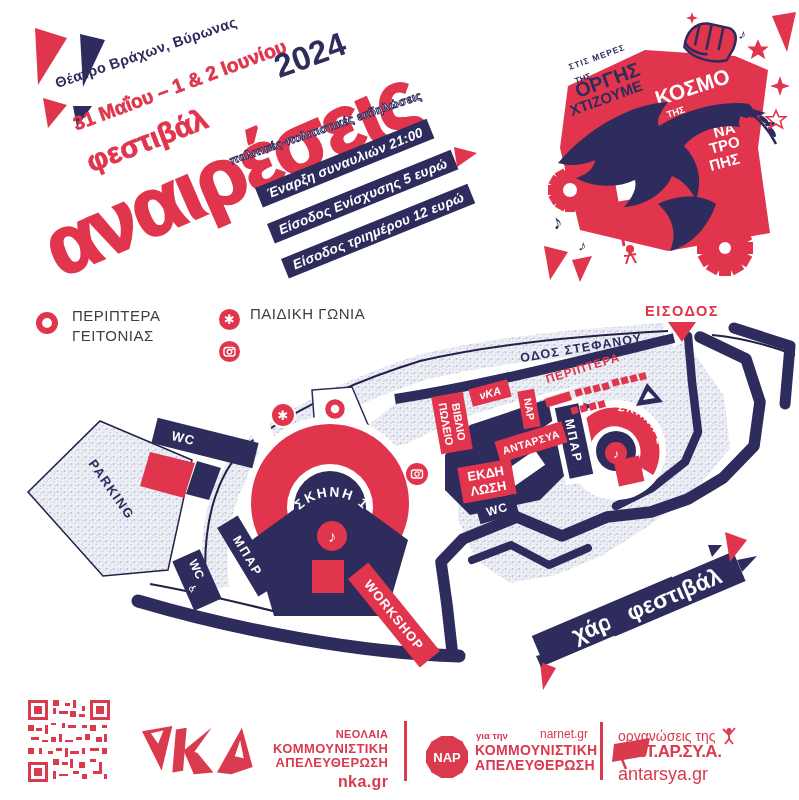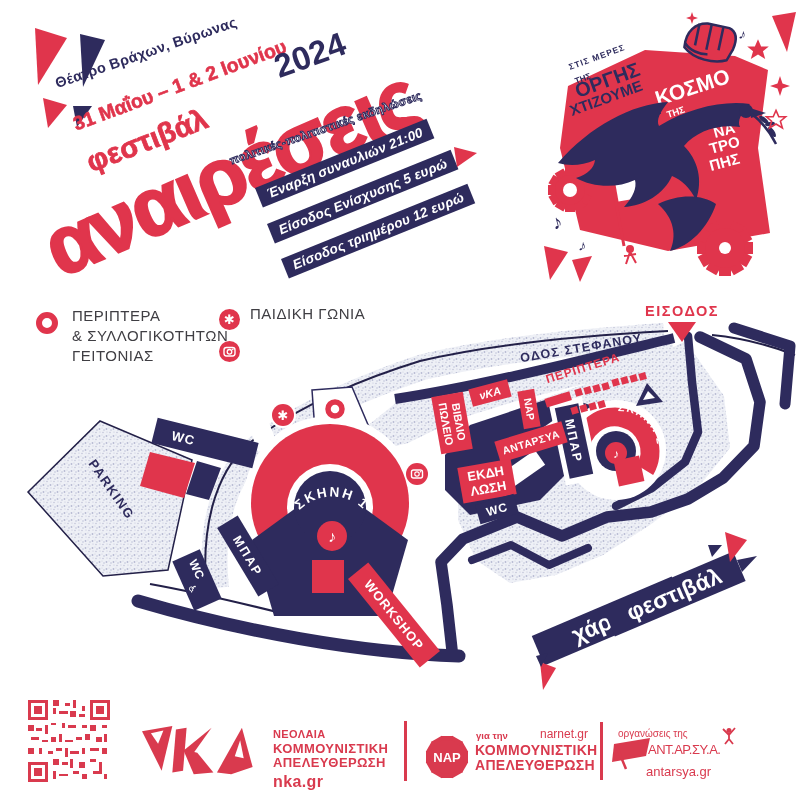--- a/index.html
+++ b/index.html
@@ -14,21 +14,21 @@
   .fest{font-size:29px;font-weight:bold;-webkit-text-stroke:.8px #e0354c;}
   .big-title{font-size:82px;font-weight:bold;letter-spacing:-2px;-webkit-text-stroke:2.5px #e0354c;}
   .outline-sub{font-size:11.5px;font-weight:bold;color:#fff;-webkit-text-stroke:1px #2e2b5d;letter-spacing:.4px;}
   .badge{background:#2e2b5d;color:#fff;font-size:13.5px;font-weight:bold;font-style:italic;
          padding:3px 9px;letter-spacing:.2px;}
   .legend-txt{color:#3f3e43;font-size:15px;line-height:20px;letter-spacing:.5px;}
   .legend-ic{width:21px;height:21px;border-radius:50%;}
   .ic-ring{border:6px solid #e0354c;width:10px;height:10px;background:#fff;}
   .ic-fill{background:#e0354c;color:#fff;text-align:center;font-weight:bold;font-size:13px;line-height:21px;}
   .foot-red{color:#d93a4e;}
-  .nka-lines{font-size:13px;line-height:14.5px;font-weight:bold;letter-spacing:.4px;}
+  .nka-lines{font-size:13px;line-height:14.5px;font-weight:bold;letter-spacing:.4px;text-align:right;}
   .sr{position:absolute;width:1px;height:1px;overflow:hidden;clip:rect(0 0 0 0);}
   .vline{width:3px;background:#d93a4e;}
   svg text{font-family:"Liberation Sans","DejaVu Sans",sans-serif;}
   .mwhite{fill:#fff;font-weight:bold;}
   .mred{fill:#e0354c;font-weight:bold;}
   .mnavy{fill:#2e2b5d;font-weight:bold;}
 </style>
 </head>
 <body>
 
@@ -134,21 +134,20 @@
       <text x="38" y="242" font-size="15" transform="rotate(10 38 242)">♪</text>
       <text x="198" y="30" font-size="14" transform="rotate(15 198 30)">♪</text>
     </g>
   </svg>
 
   <div class="abs" style="left:36px;top:312px">
     <div class="legend-ic ic-ring"></div>
   </div>
   <div class="abs legend-txt" style="left:72px;top:306px">
     <div>ΠΕΡΙΠΤΕΡΑ</div>
-    <div>&amp; ΣΥΛΛΟΓΙΚΟΤΗΤΩΝ</div>
     <div>ΓΕΙΤΟΝΙΑΣ</div>
   </div>
   <div class="abs" style="left:219px;top:309px">
     <div class="legend-ic ic-fill">✱</div>
   </div>
   <div class="abs legend-txt" style="left:250px;top:304px">ΠΑΙΔΙΚΗ ΓΩΝΙΑ</div>
   <div class="abs" style="left:219px;top:341px">
     <div class="legend-ic ic-fill">
       <svg width="21" height="21" viewBox="0 0 21 21">
         <rect x="5" y="6.5" width="11" height="8.5" rx="2.4" fill="none" stroke="#fff" stroke-width="1.4"></rect>
@@ -375,25 +374,25 @@
     <text y="4.5" text-anchor="middle" fill="#fff" font-size="13" font-weight="bold">ΝΑΡ</text>
   </svg>
 
   <div class="abs foot-red" style="left:476px;top:730px;font-size:9.5px;font-weight:bold">για την</div>
   <div class="abs foot-red" style="left:540px;top:727px;font-size:12px">narnet.gr</div>
   <div class="abs foot-red" style="left:475px;top:742px;font-size:14px;font-weight:bold;letter-spacing:.3px">ΚΟΜΜΟΥΝΙΣΤΙΚΗ</div>
   <div class="abs foot-red" style="left:475px;top:757px;font-size:14px;font-weight:bold;letter-spacing:.3px">ΑΠΕΛΕΥΘΕΡΩΣΗ</div>
 
   <div class="abs vline" style="left:600px;top:722px;height:58px"></div>
 
-  <div class="abs foot-red" style="left:618px;top:728px;font-size:10px">οργανώσεις της</div>
+  <div class="abs foot-red" style="left:618px;top:728px;font-size:14px">οργανώσεις της</div>
   <svg class="abs" style="left:612px;top:738px" width="44" height="32">
     <polygon points="2,6 38,0 34,18 0,24" fill="#d93a4e"></polygon>
     <line x1="4" y1="7" x2="14" y2="31" stroke="#d93a4e" stroke-width="2.5"></line>
   </svg>
-  <div class="abs foot-red" style="left:648px;top:742px;font-size:13px;font-weight:normal;letter-spacing:-.5px">ΑΝΤ.ΑΡ.ΣΥ.Α.</div>
+  <div class="abs foot-red" style="left:622px;top:742px;font-size:17px;font-weight:bold;letter-spacing:-.5px">ΑΝΤ.ΑΡ.ΣΥ.Α.</div>
   <svg class="abs" style="left:720px;top:727px" width="18" height="18">
     <circle cx="9" cy="3.5" r="2.5" fill="#d93a4e"></circle>
     <path d="M9,6 L9,12 M3,2 L9,8 M15,1 L9,8 M9,12 L5,17 M9,12 L13,17" stroke="#d93a4e" stroke-width="1.8" fill="none"></path>
   </svg>
-  <div class="abs foot-red" style="left:646px;top:764px;font-size:13px">antarsya.gr</div>
+  <div class="abs foot-red" style="left:618px;top:764px;font-size:18px">antarsya.gr</div>
 
 </div>
 
 </body></html>

